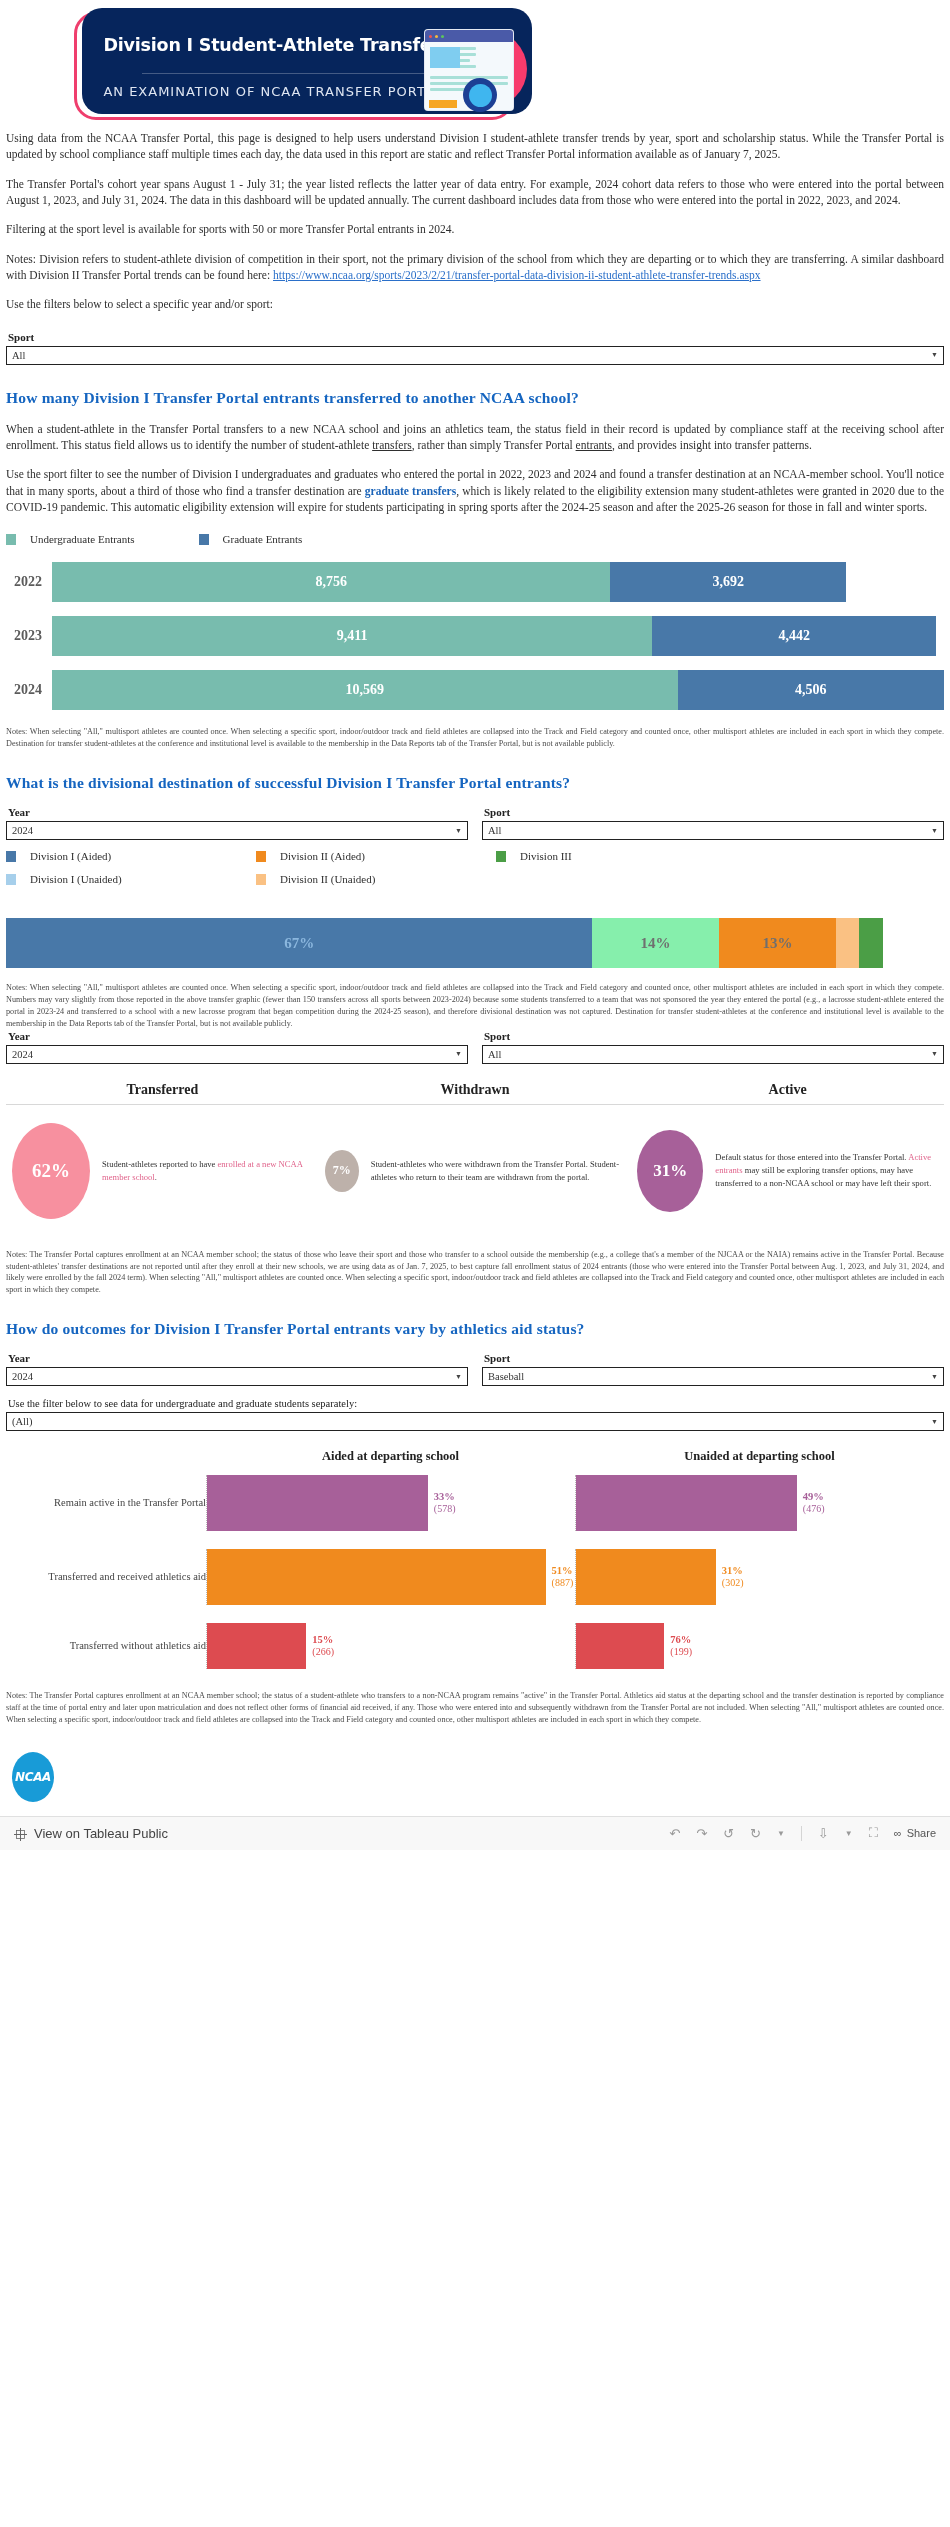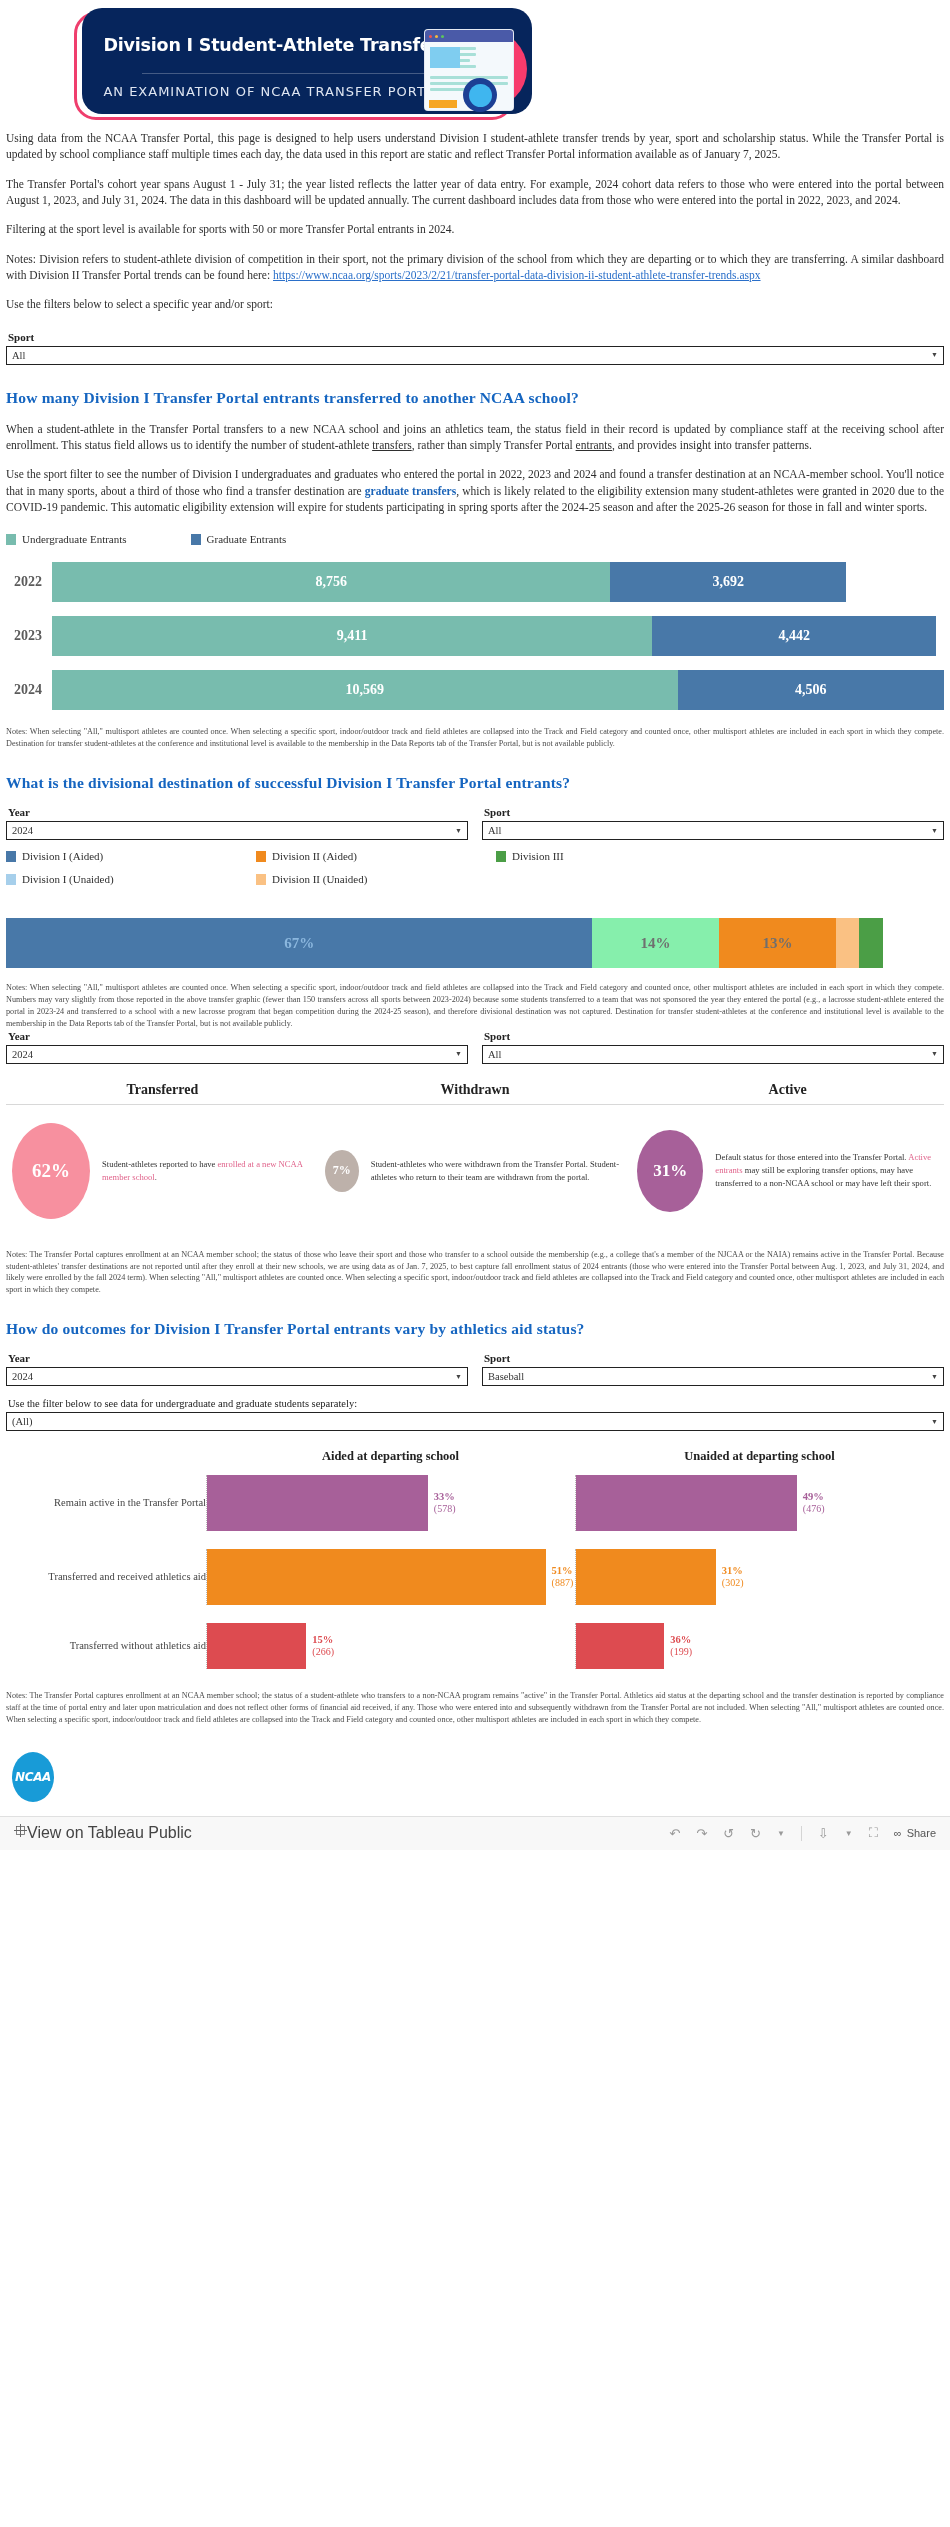--- a/index.html
+++ b/index.html
@@ -112,21 +112,21 @@
     height:19px; border:1px solid #222; background:#fff;
     display:flex; align-items:center; justify-content:space-between;
     padding:0 5px; font-size:10.5px; color:#333;
   }
   .select-box .caret { font-size:7px; color:#444; }
   .filters-row { display:flex; gap:14px; margin:0 6px; }
   .filters-row > div { flex:1; }
   .filter-full { margin:0 6px; }
 
   
-  .legend-row { display:flex; gap:6px; align-items:center; margin:0 0 7px 0; }
+  .legend-row { display:flex; gap:14px; align-items:center; margin:0 0 7px 0; }
   .legend-sq { width:10px; height:11px; display:block; }
   .legend-txt { font-size:11px; color:#2f2f2f; }
   .legend-top { display:flex; gap:64px; margin:18px 6px 8px 6px; }
 
   
   .yearbar-wrap { margin:6px 6px 0 6px; }
   .yearbar-row { display:flex; align-items:center; height:44px; margin-bottom:10px; }
   .yearbar-label {
     width:46px; text-align:right; padding-right:10px;
     font-size:14px; font-weight:bold; color:#5c5c5c;
@@ -190,21 +190,21 @@
   .ncaa-logo span {
     color:#fff; font-family:"DejaVu Sans","Liberation Sans",sans-serif;
     font-weight:bold; font-style:italic; font-size:12px; letter-spacing:-.4px;
   }
   .toolbar {
     margin-top:14px; height:34px; border-top:1px solid #e0e0e0;
     background:#f8f8f8; display:flex; align-items:center;
     justify-content:space-between; padding:0 14px;
     font-family:"Liberation Sans","DejaVu Sans",sans-serif;
   }
-  .tb-left { display:flex; align-items:flex-start; font-size:16px; color:#444; }
+  .tb-left { display:flex; align-items:flex-end; gap:7px; font-size:13px; color:#444; }
   .tb-right { display:flex; align-items:center; gap:16px; color:#9a9a9a; font-size:13px; }
   .tb-sep { width:1px; height:15px; background:#d5d5d5; }
   .tb-share { display:flex; align-items:center; gap:5px; color:#555; font-size:11px; }
 </style>
 </head>
 <body>
 
 <div class="page">
 
   <div class="hero-wrap">
@@ -509,21 +509,21 @@
     <div class="aid-plot" style="height:46px">
       <div class="aid-bar" style="width:27%;background:#dd4b50"></div>
       <div class="aid-val" style="color:#dd4b50">
         <span>15%</span>
         <small>(266)</small>
       </div>
     </div>
     <div class="aid-plot" style="height:46px">
       <div class="aid-bar" style="width:24%;background:#dd4b50"></div>
       <div class="aid-val" style="color:#dd4b50">
-        <span>36%</span>
+        <span>76%</span>
         <small>(199)</small>
       </div>
     </div>
   </div>
 
   <div class="notes" style="margin-top:16px">Notes: The Transfer Portal captures enrollment at an NCAA member school; the status of a student-athlete who transfers to a non-NCAA program remains "active" in the Transfer Portal. Athletics aid status at the departing school and the transfer destination is reported by compliance staff at the time of portal entry and later upon matriculation and does not reflect other forms of financial aid received, if any. Those who were entered into and subsequently withdrawn from the Transfer Portal are not included. When selecting "All," multisport athletes are counted once. When selecting a specific sport, indoor/outdoor track and field athletes are collapsed into the Track and Field category and counted once, other multisport athletes are included in each sport in which they compete.</div>
 
   <div class="footer-logo-wrap">
     <div class="ncaa-logo">
       <span>NCAA</span>

